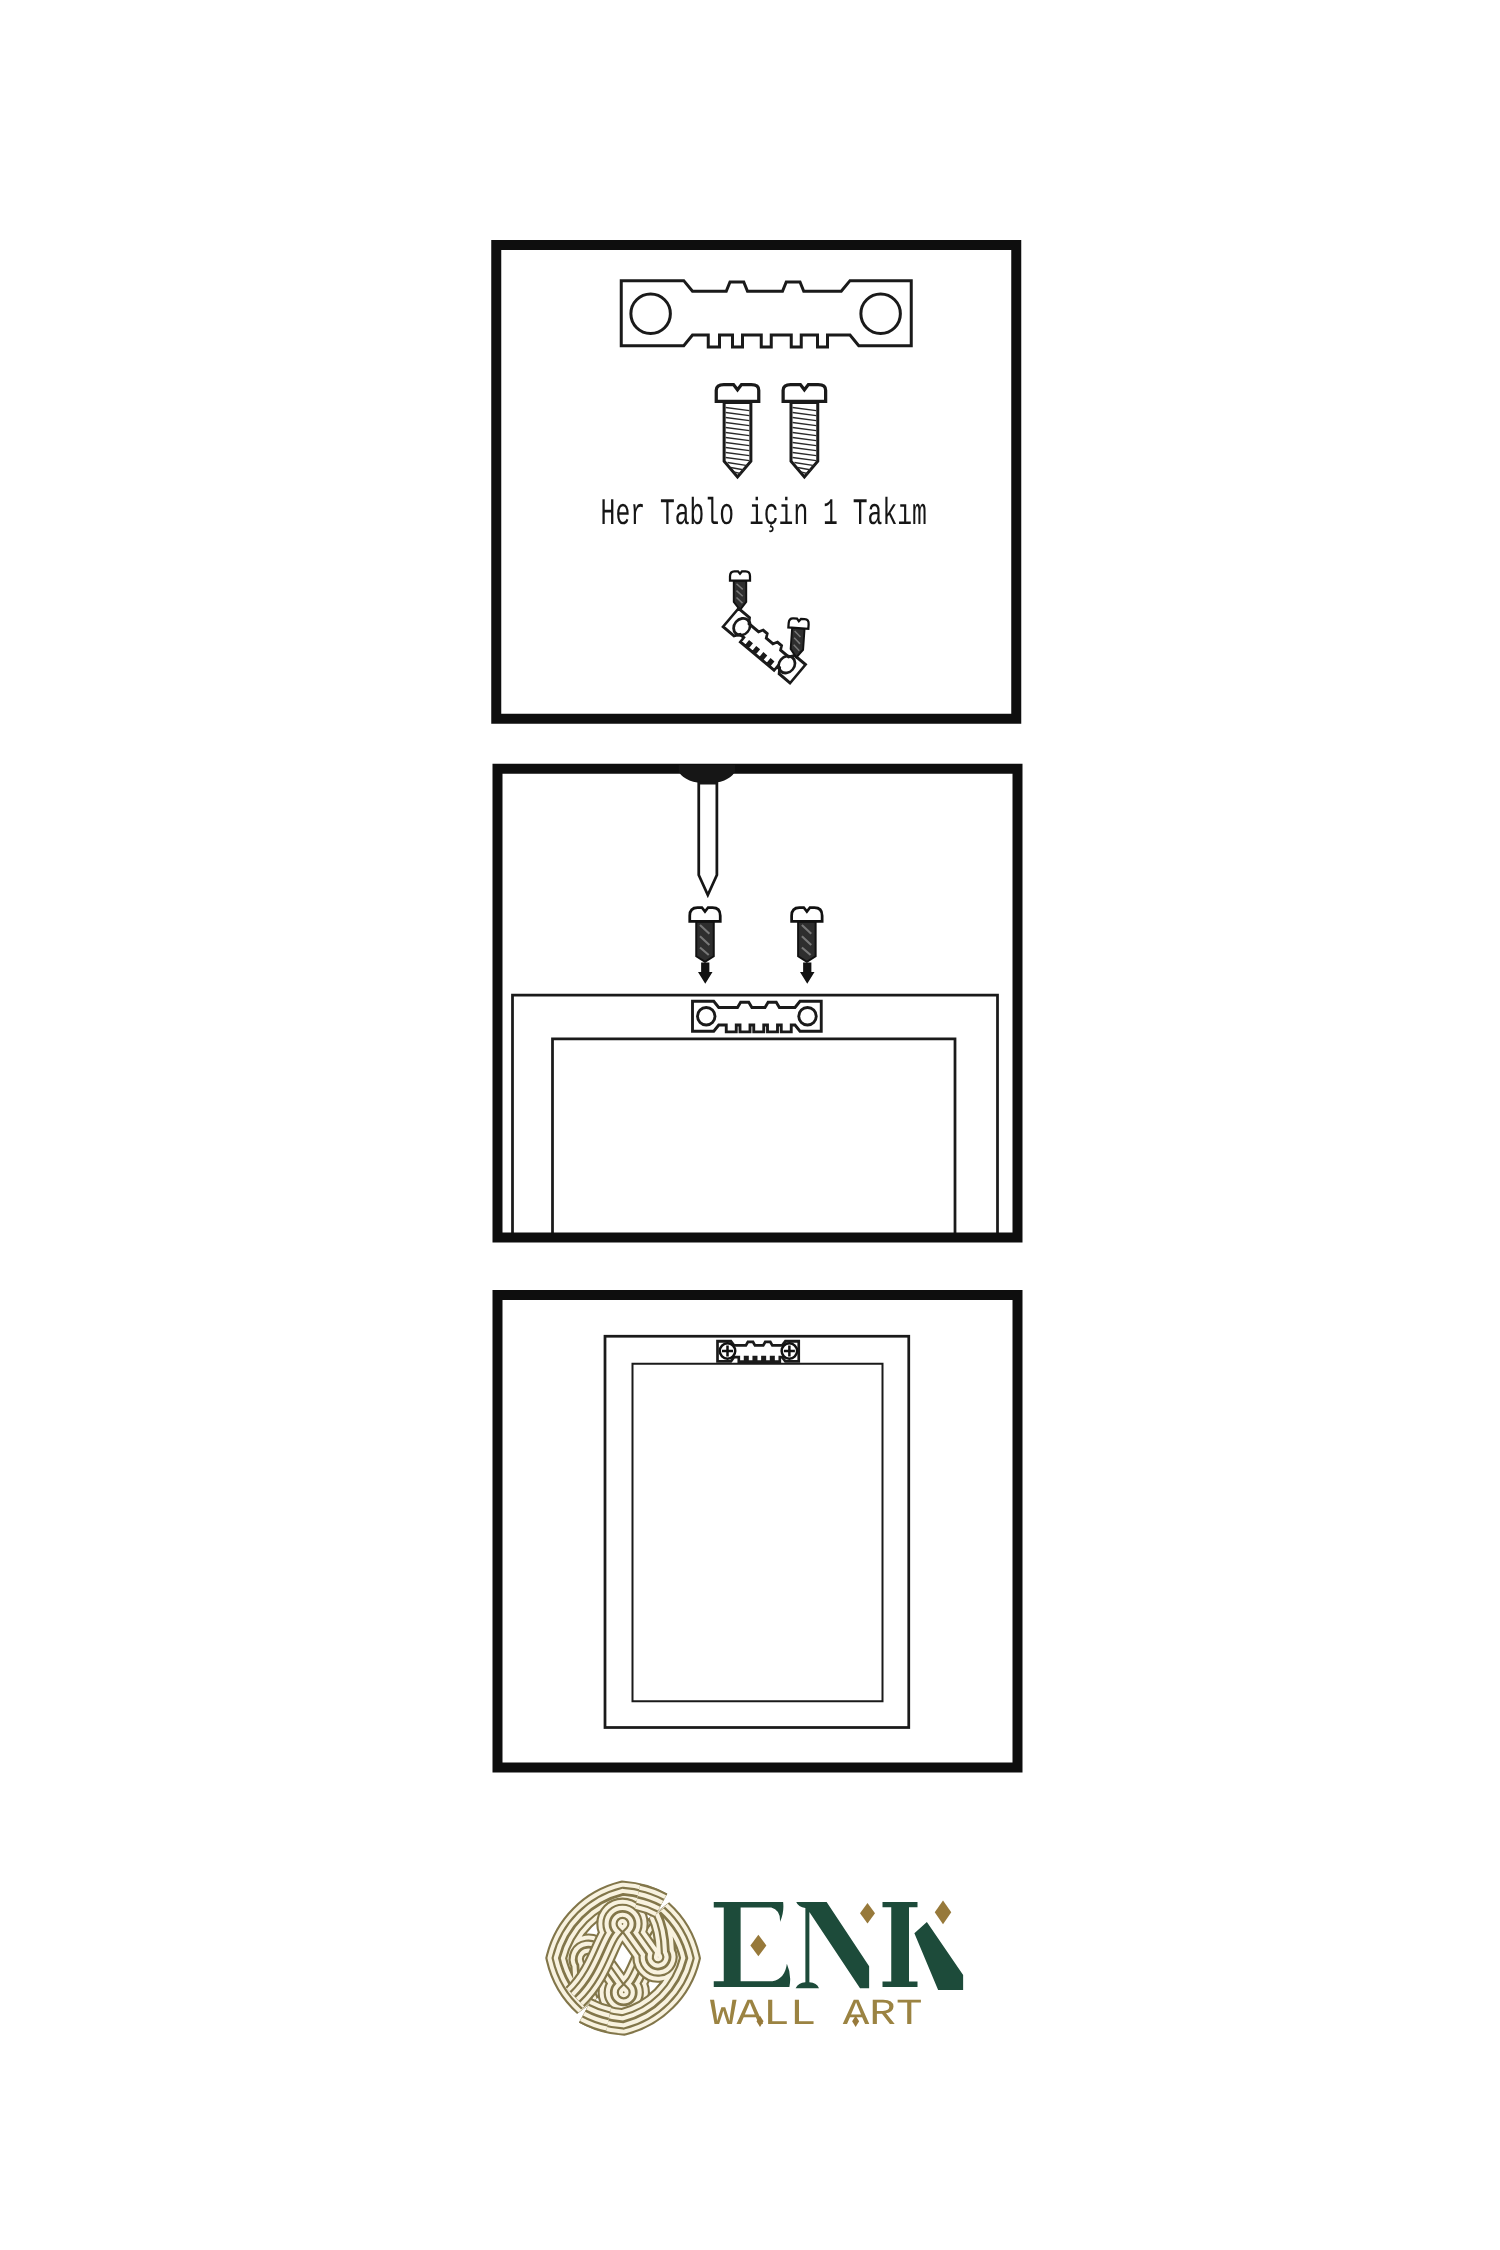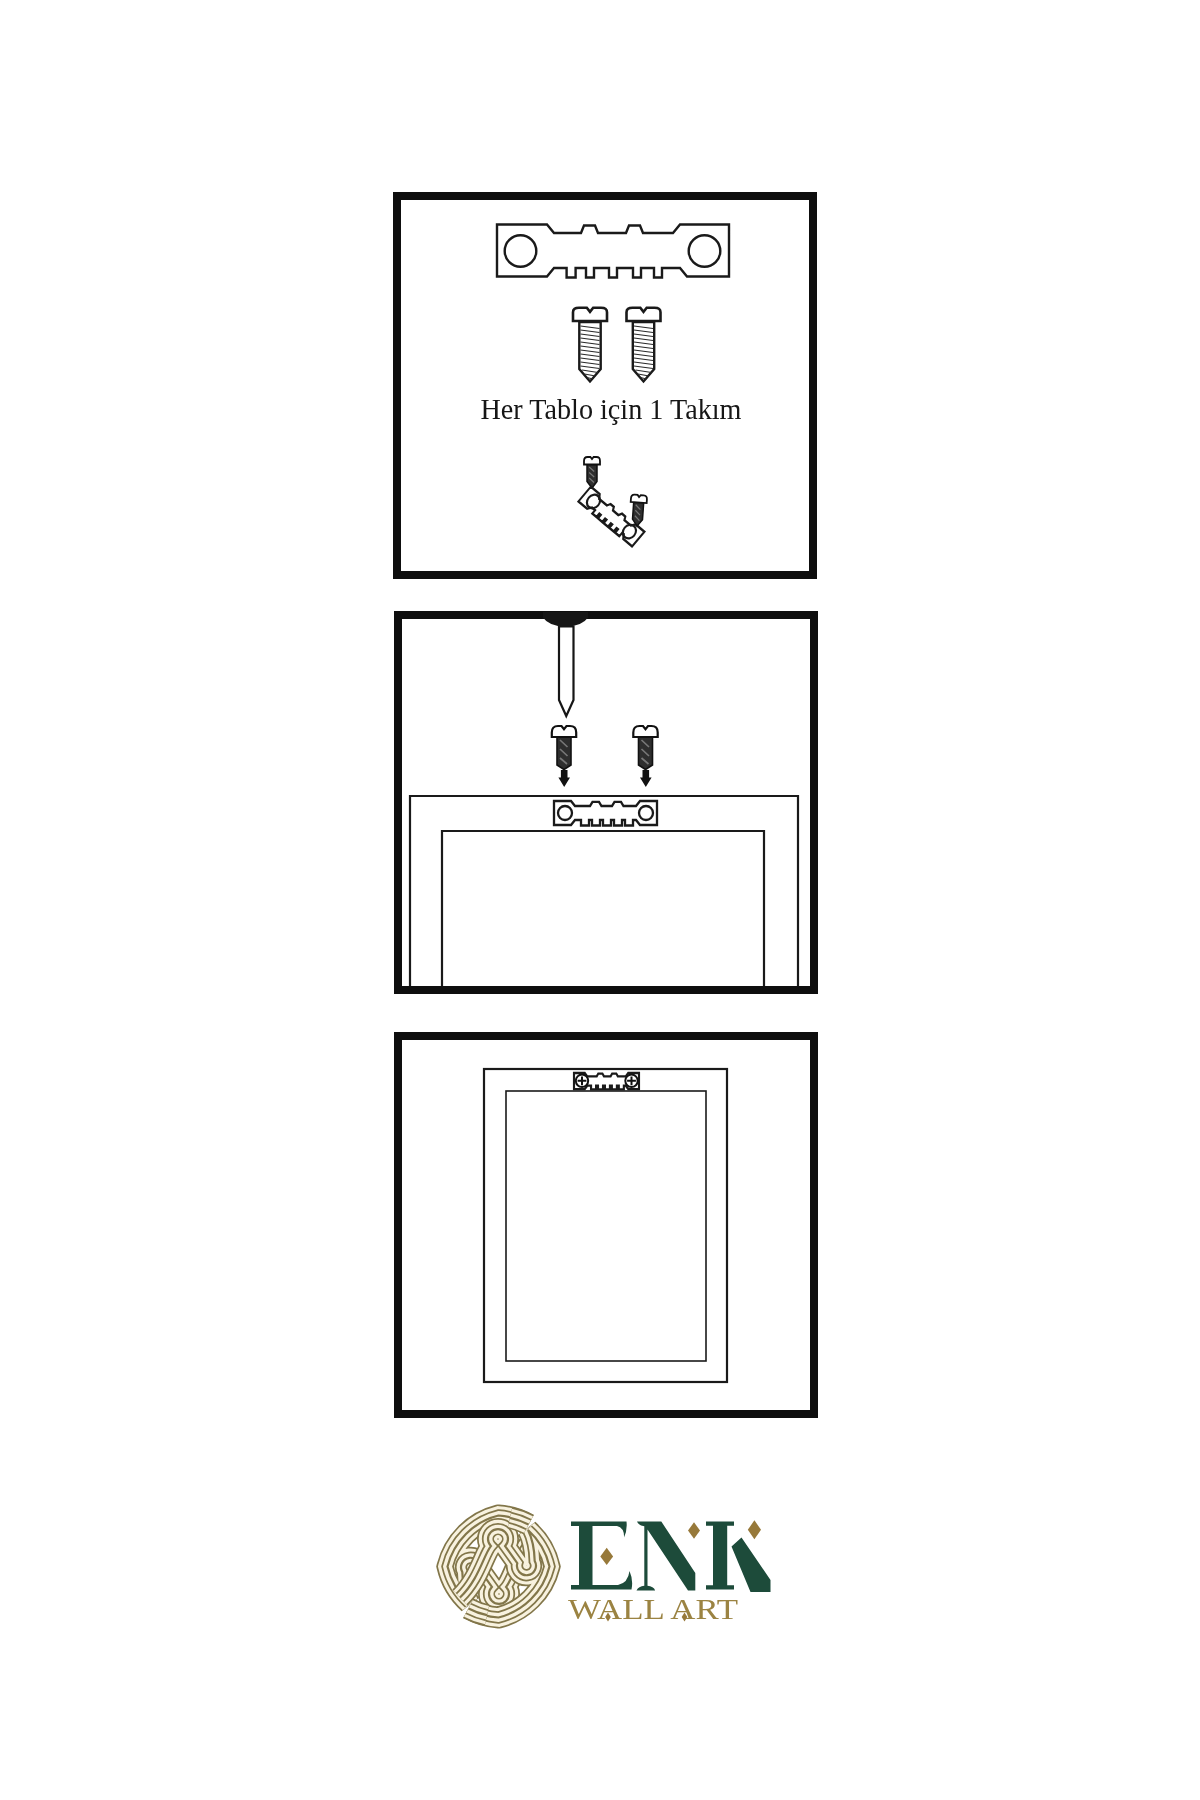--- a/index.html
+++ b/index.html
@@ -1,17 +1,17 @@
 <!DOCTYPE html>
 <html><head>
 <meta charset="utf-8">
 <style>
   html,body{margin:0;padding:0;background:#ffffff;}
   .page{position:relative;width:1200px;height:1800px;background:#ffffff;overflow:hidden;
-        font-family:Liberation Serif, serif;}
+        font-family:Liberation Mono, monospace;}
 </style>
 </head>
 <body>
 <div class="page">
 <svg width="1200" height="1800" viewBox="0 0 1200 1800" xmlns="http://www.w3.org/2000/svg">
 <defs>
 
   <g id="screwL">
     <path d="M -10.7,14 H 10.7 V 61 L 0,73.5 L -10.7,61 Z" fill="#ffffff" stroke="#1a1a1a" stroke-width="2.4"></path>
     <g stroke="#2a2a2a" stroke-width="1.1">

